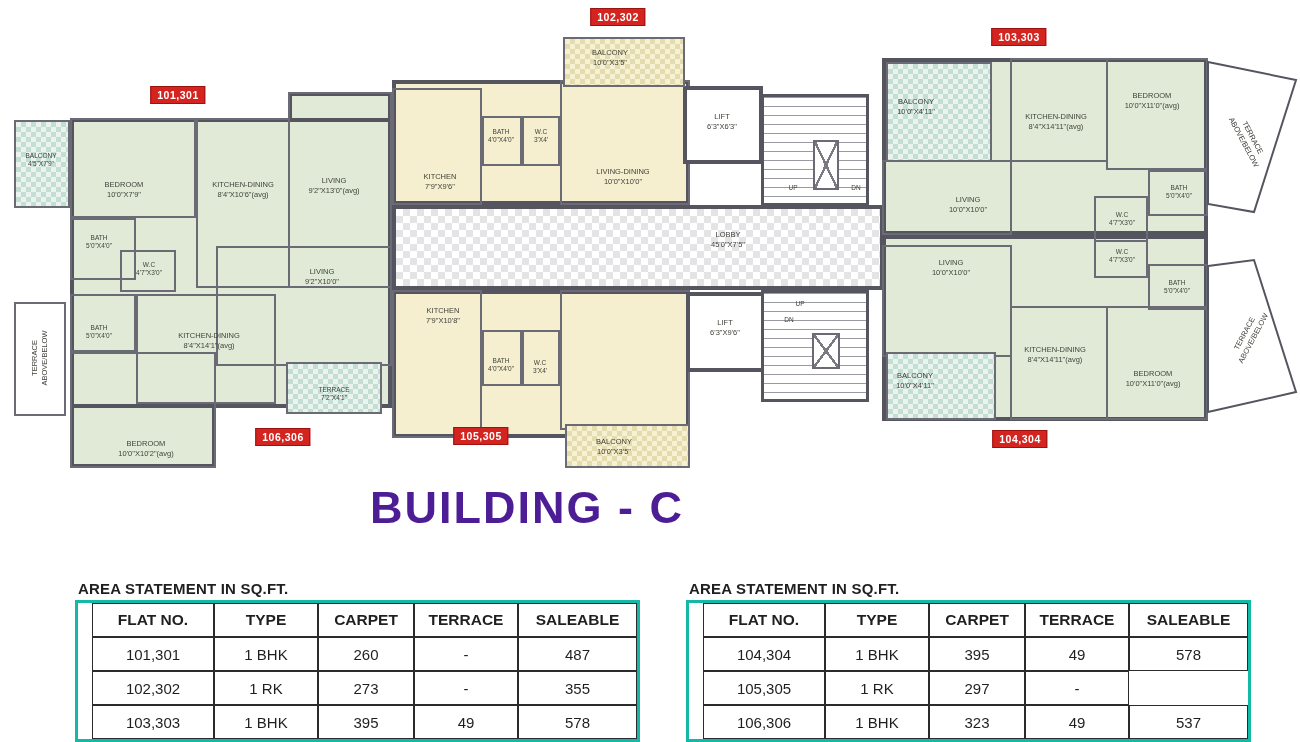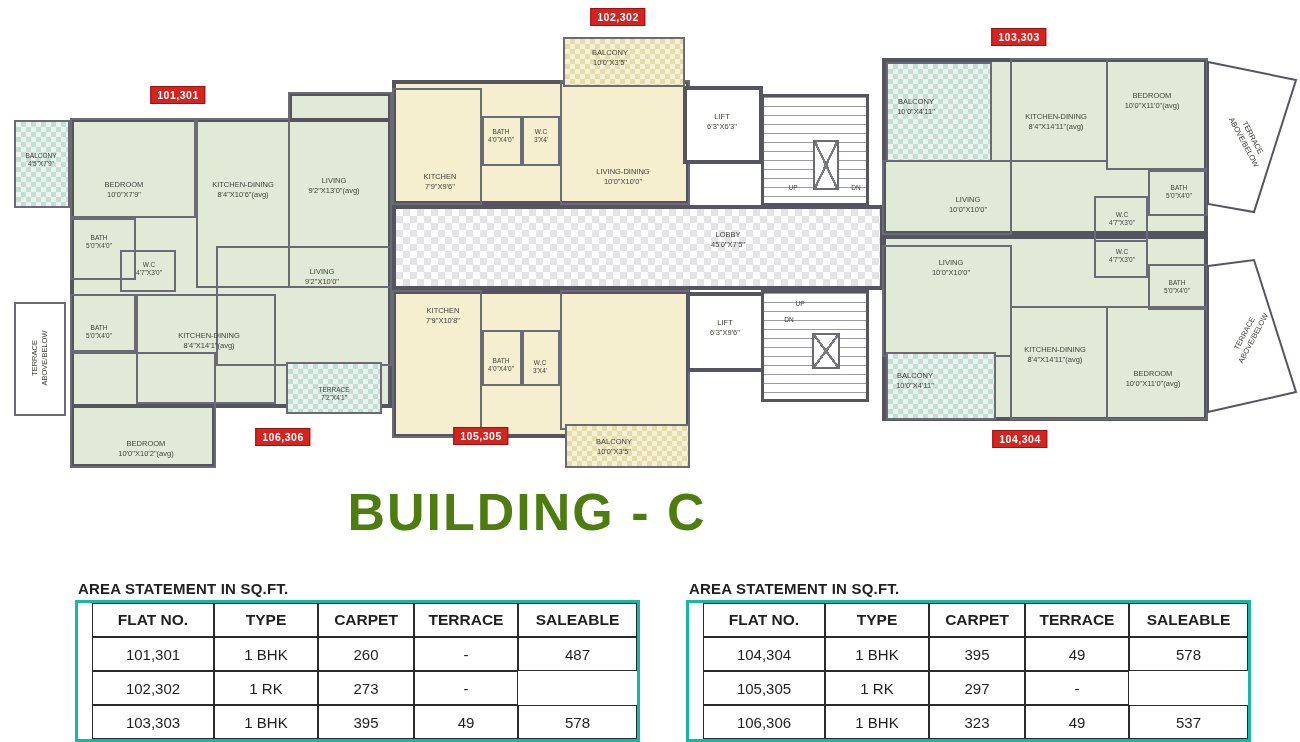--- a/index.html
+++ b/index.html
@@ -26,22 +26,22 @@
     background-image:repeating-linear-gradient(180deg,#9a9aa2 0,#9a9aa2 1px,transparent 1px,transparent 9px);}
   .xbox{position:absolute;box-sizing:border-box;border:2px solid #6a6b74;background-color:#fff;
     background-image:linear-gradient(to top right,transparent 47%,#7a7b82 47%,#7a7b82 53%,transparent 53%),
                      linear-gradient(to bottom right,transparent 47%,#7a7b82 47%,#7a7b82 53%,transparent 53%);}
   .rlabel{position:absolute;transform:translate(-50%,-50%);font-size:7.5px;line-height:1.3;
     color:#3f4039;text-align:center;white-space:pre-line;z-index:30;}
   .fs6{font-size:6.5px;}
   .rot{transform-origin:center center;}
   .tag{position:absolute;transform:translate(-50%,-50%);background:#d3241f;color:#ffffff;
     font-weight:bold;font-size:10.5px;padding:2px 6px;border:1px solid #9c120f;z-index:40;letter-spacing:.5px;}
-  .big-title{position:absolute;transform:translate(-50%,0);font-size:52px;font-weight:bold;
-    color:#4d7c0f;letter-spacing:2px;white-space:nowrap;}
+  .big-title{position:absolute;transform:translate(-50%,0);font-size:45px;font-weight:bold;
+    color:#4c1d95;letter-spacing:2px;white-space:nowrap;}
   .sub-title{position:absolute;transform:translate(-50%,0);font-size:21px;font-weight:bold;
     color:#1e1e1e;white-space:pre;}
   .tbl-title{position:absolute;font-size:15px;font-weight:bold;color:#1f1f1f;letter-spacing:.2px;}
   .tbl{position:absolute;box-sizing:border-box;border:3px solid #14b8a6;background:#fff;padding-left:14px;}
   .trow{display:flex;}
   .tcell{box-sizing:border-box;border:1px solid #2b2b2b;height:34px;display:flex;
     align-items:center;justify-content:center;font-size:15px;color:#1f1f1f;}
   .thead .tcell{font-weight:bold;font-size:15.5px;}
   .c0{width:122px}.c1{width:104px}.c2{width:96px}.c3{width:104px}.c4{width:119px}
   svg{position:absolute;left:0;top:0;z-index:5;}
@@ -221,20 +221,21 @@
       <div class="tcell c1">1 BHK</div>
       <div class="tcell c2">260</div>
       <div class="tcell c3">-</div>
       <div class="tcell c4">487</div>
     </div>
     <div class="trow">
       <div class="tcell c0">102,302</div>
       <div class="tcell c1">1 RK</div>
       <div class="tcell c2">273</div>
       <div class="tcell c3">-</div>
+      <div class="tcell c4">355</div>
     </div>
     <div class="trow">
       <div class="tcell c0">103,303</div>
       <div class="tcell c1">1 BHK</div>
       <div class="tcell c2">395</div>
       <div class="tcell c3">49</div>
       <div class="tcell c4">578</div>
     </div>
   </div>
 

